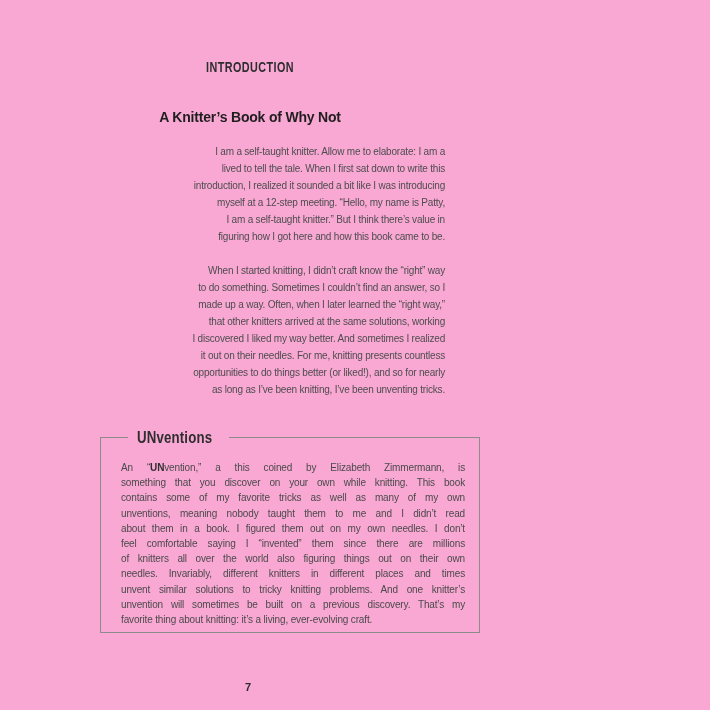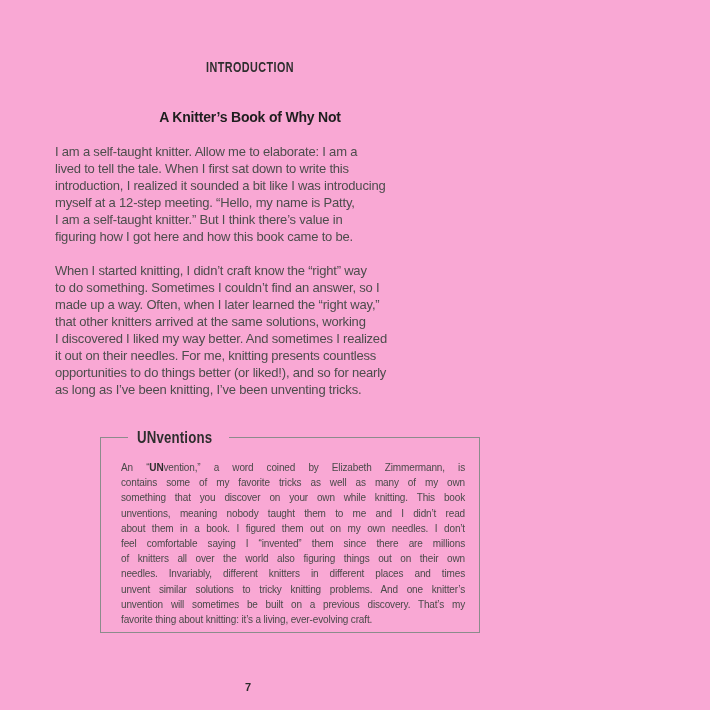--- a/index.html
+++ b/index.html
@@ -47,23 +47,23 @@
     line-height: 30px;
   }
   
   .para {
     position: absolute;
     left: 55px;
     width: 390px;
     color: #4d4d4d;
   }
   .para .pline {
-    text-align: left;
+    text-align: right;
     white-space: nowrap;
-    font-size: 13px;
+    font-size: 10px;
     letter-spacing: -0.2px;
     line-height: 17px;
   }
   #para1 { top: 143px; }
   #para2 { top: 262px; }
   
   .unv-box {
     position: absolute;
     top: 438px;
     left: 58px;
@@ -172,23 +172,23 @@
     <div class="pline">as long as I’ve been knitting, I’ve been unventing tricks.</div>
   </div>
 
   <div class="unv-box">
     <div class="box-top-stub"></div>
     <div class="box-top-line"></div>
     <div class="box-title">
       <span class="squeeze">UNventions</span>
     </div>
     <div class="box-body">
-      <div class="bline"><span>An “</span><span class="bold-un">UN</span><span>vention,” a word coined by Elizabeth Zimmermann, is</span></div>
+      <div class="bline"><span>An “</span><span class="bold-un">UN</span><span>vention,” a this coined by Elizabeth Zimmermann, is</span></div>
+      <div class="bline">something that you discover on your own while knitting. This book</div>
       <div class="bline">contains some of my favorite tricks as well as many of my own</div>
-      <div class="bline">something that you discover on your own while knitting. This book</div>
       <div class="bline">unventions, meaning nobody taught them to me and I didn’t read</div>
       <div class="bline">about them in a book. I figured them out on my own needles. I don’t</div>
       <div class="bline">feel comfortable saying I “invented” them since there are millions</div>
       <div class="bline">of knitters all over the world also figuring things out on their own</div>
       <div class="bline">needles. Invariably, different knitters in different places and times</div>
       <div class="bline">unvent similar solutions to tricky knitting problems. And one knitter’s</div>
       <div class="bline">unvention will sometimes be built on a previous discovery. That’s my</div>
       <div class="bline last">favorite thing about knitting: it’s a living, ever-evolving craft.</div>
     </div>
   </div>

